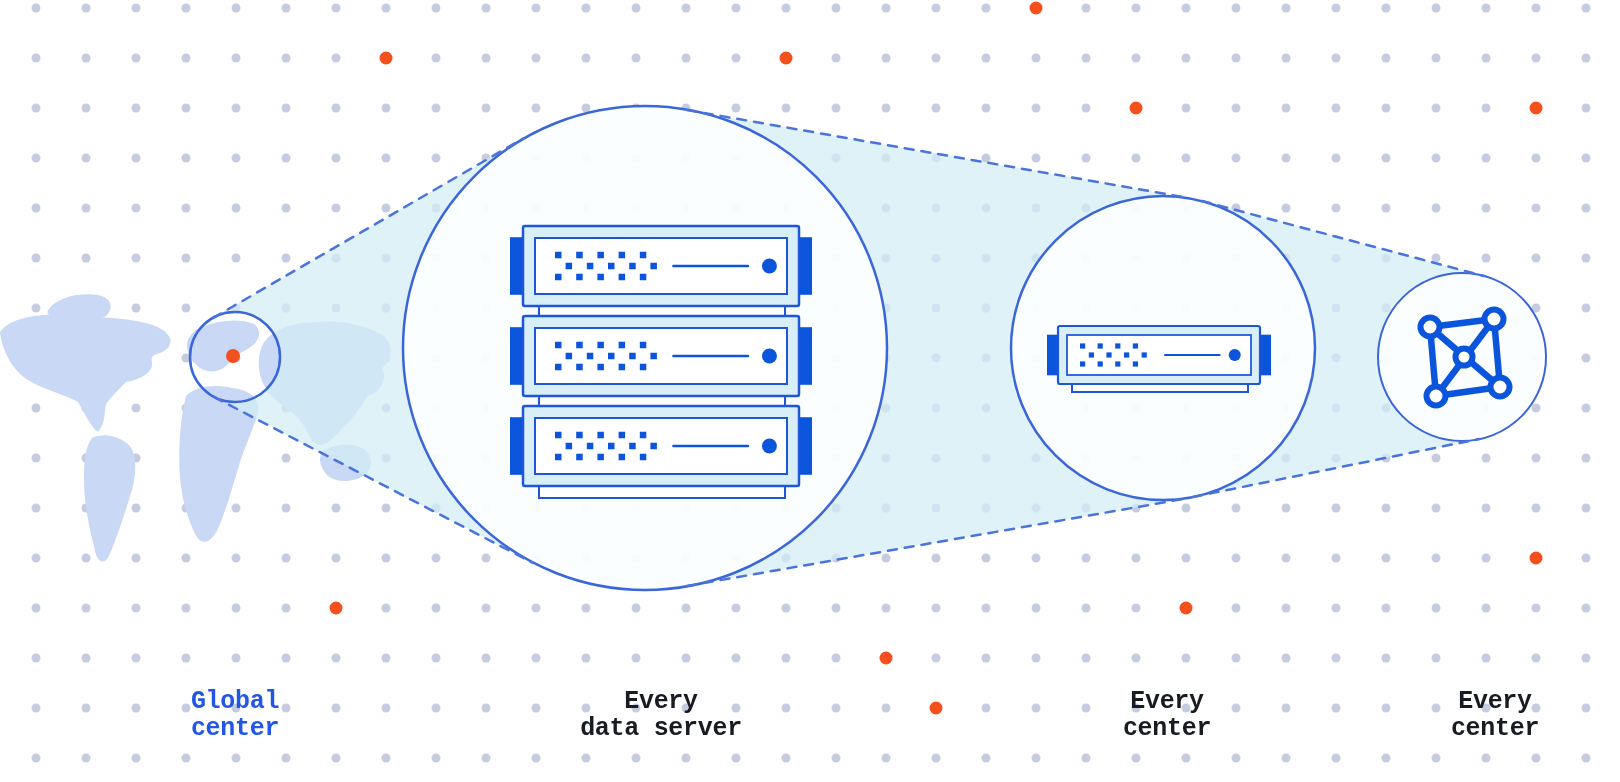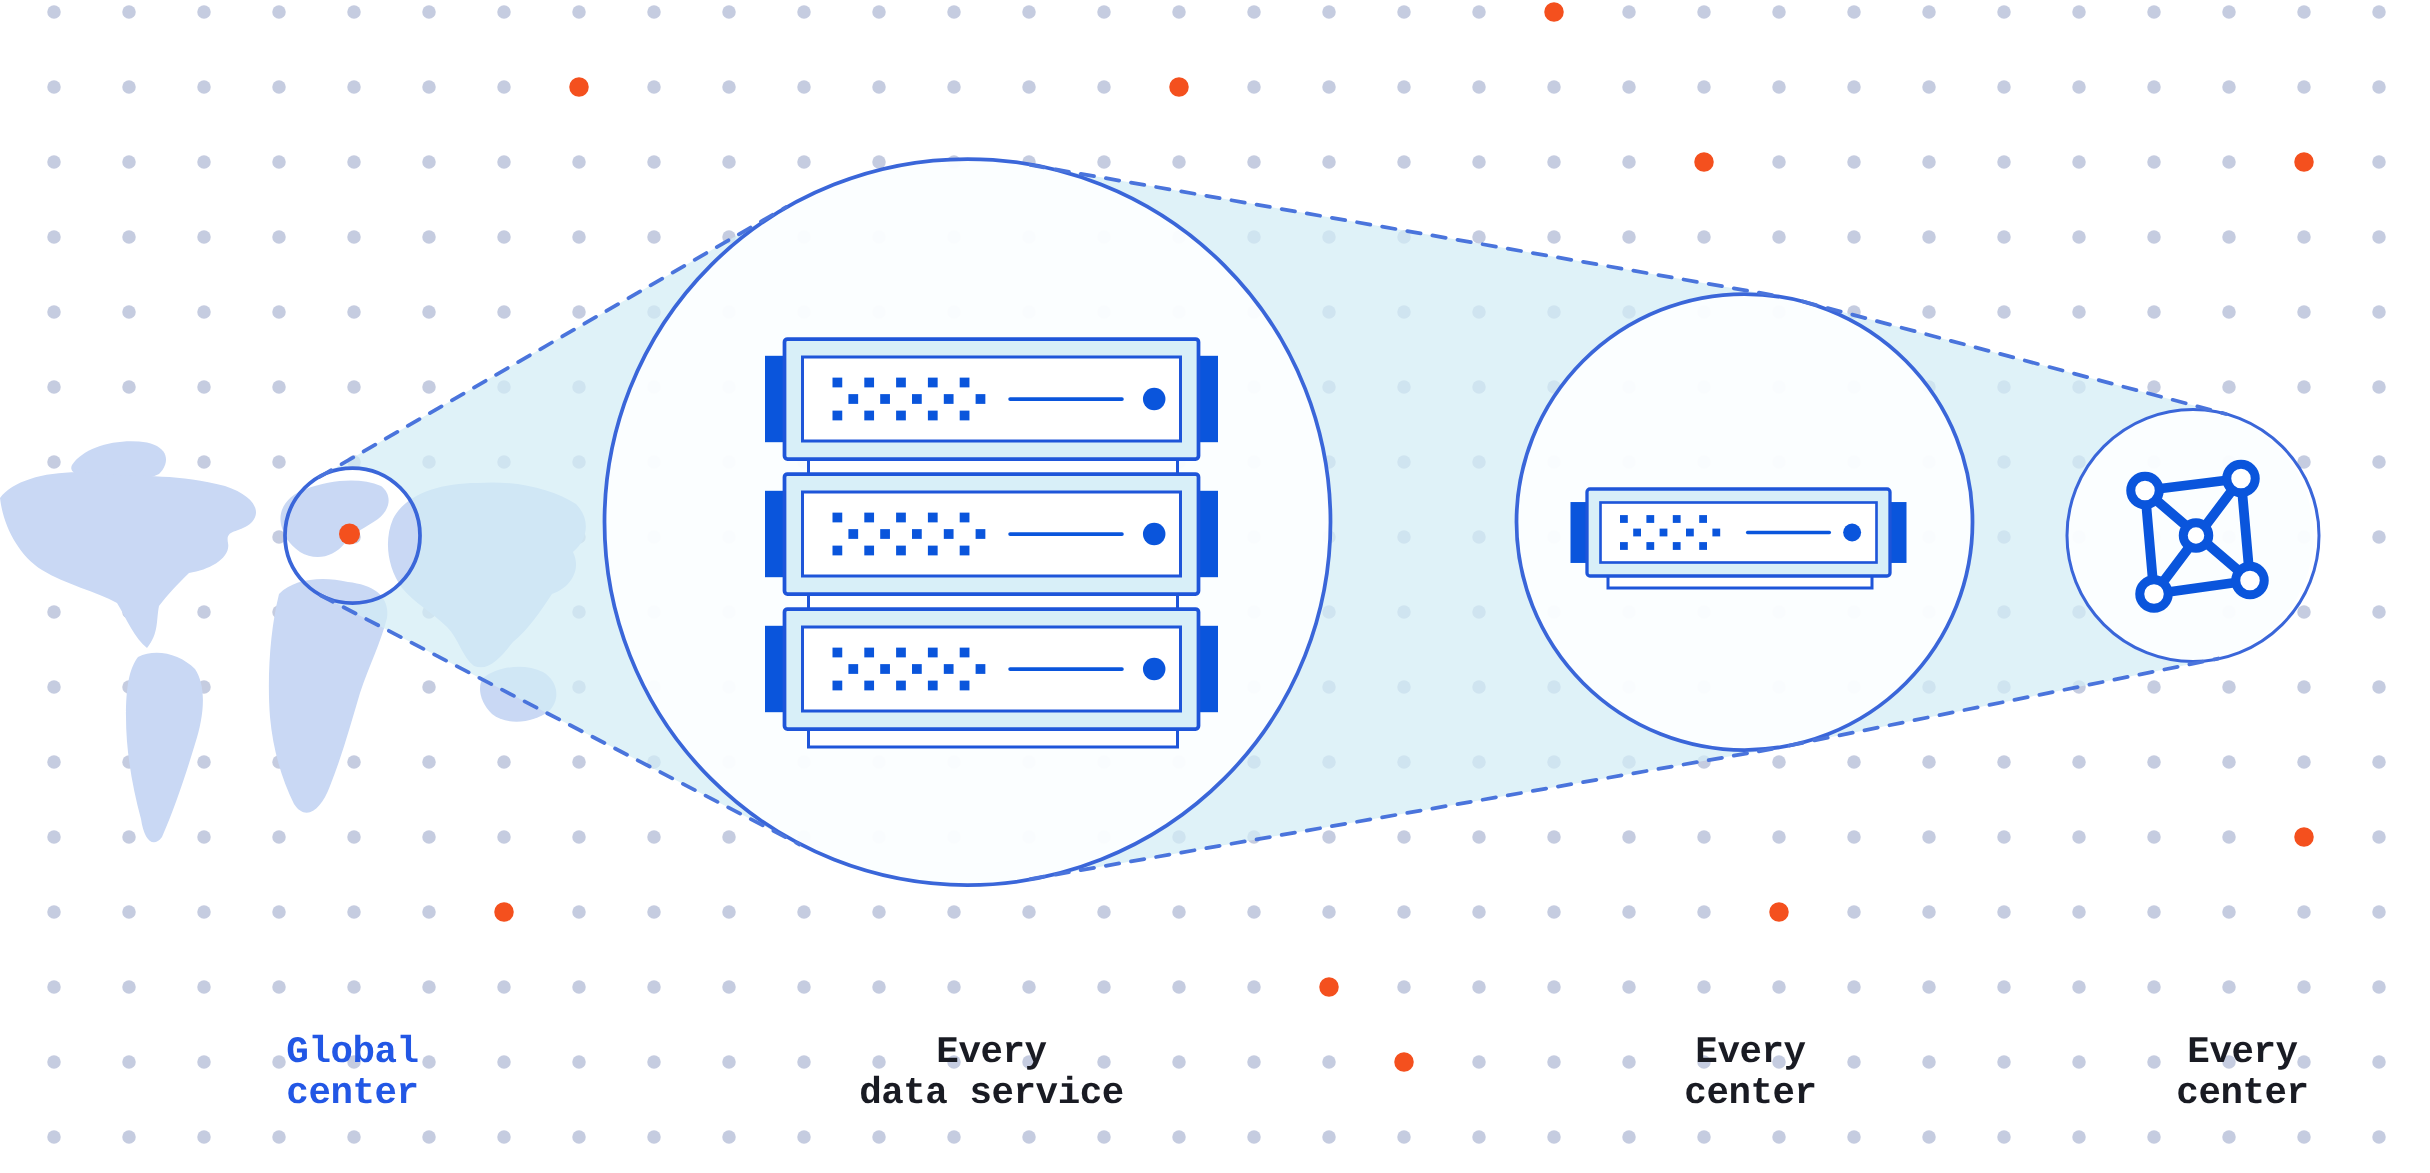--- a/index.html
+++ b/index.html
@@ -689,21 +689,21 @@
       <circle class="mesh-node" cx="1464" cy="357" r="8.5"></circle>
     </g>
   </svg>
 
   <div class="label blue" style="left:235px;top:688px;">
     <span>Global</span>
     <span>center</span>
   </div>
   <div class="label" style="left:661px;top:688px;">
     <span>Every</span>
-    <span>data service</span>
+    <span>data server</span>
   </div>
   <div class="label" style="left:1167px;top:688px;">
     <span>Every</span>
     <span>center</span>
   </div>
   <div class="label" style="left:1495px;top:688px;">
     <span>Every</span>
     <span>center</span>
   </div>
 </div>

